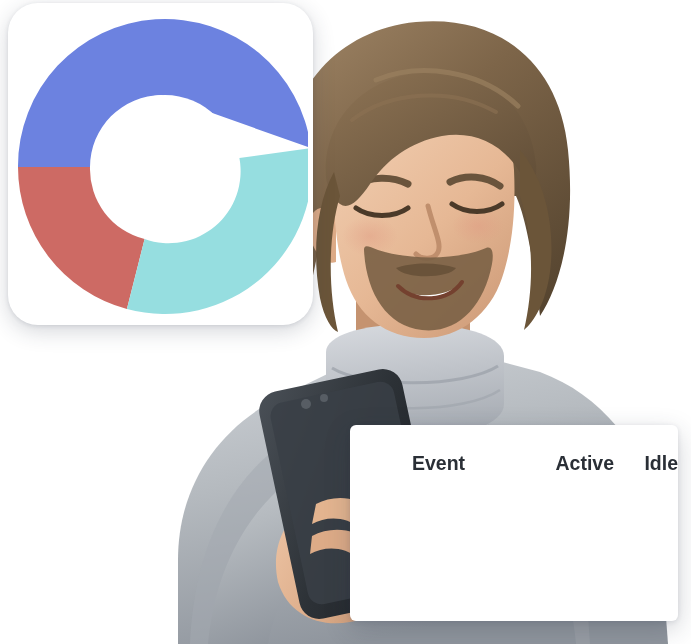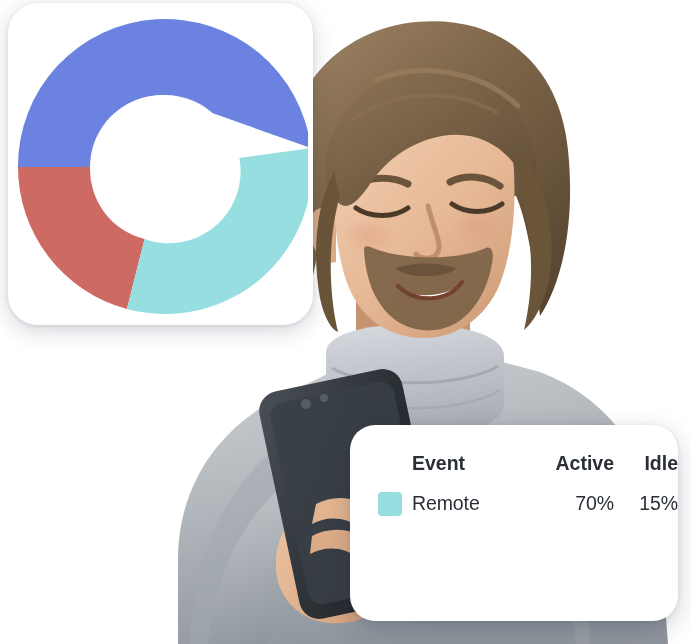--- a/index.html
+++ b/index.html
@@ -38,21 +38,21 @@
     position: absolute;
     left: 5px; top: 9px;
   }
 
   
   .legend-card {
     position: absolute;
     left: 350px; top: 425px;
     width: 328px; height: 196px;
     background: #ffffff;
-    border-radius: 25px;
+    border-radius: 6px;
     box-shadow: 0 8px 26px rgba(40,48,70,0.22), 0 1px 5px rgba(40,48,70,0.12);
     overflow: hidden;
   }
   .legend-table {
     position: absolute;
     left: 0; top: 0;
     width: 328px;
     border-collapse: collapse;
   }
   .legend-table th, .legend-table td {
@@ -280,25 +280,17 @@
     <table class="legend-table">
       <thead>
         <tr>
           <th class="col-sw"></th>
           <th class="col-event th-event" style="padding-left:0 !important;">Event</th>
           <th class="col-act th-act">Active</th>
           <th class="col-idle th-idle">Idle</th>
         </tr>
       </thead>
       <tbody>
-        <tr>
-          <td class="col-sw">
-            <span class="swatch" style="background: rgb(150, 222, 224);"></span>
-          </td>
-          <td class="col-event row-label">Remote</td>
-          <td class="col-act row-num">70%</td>
-          <td class="col-idle row-num">15%</td>
-        </tr>
       </tbody>
     </table>
   </div>
 
 </div>
 
 </body></html>

